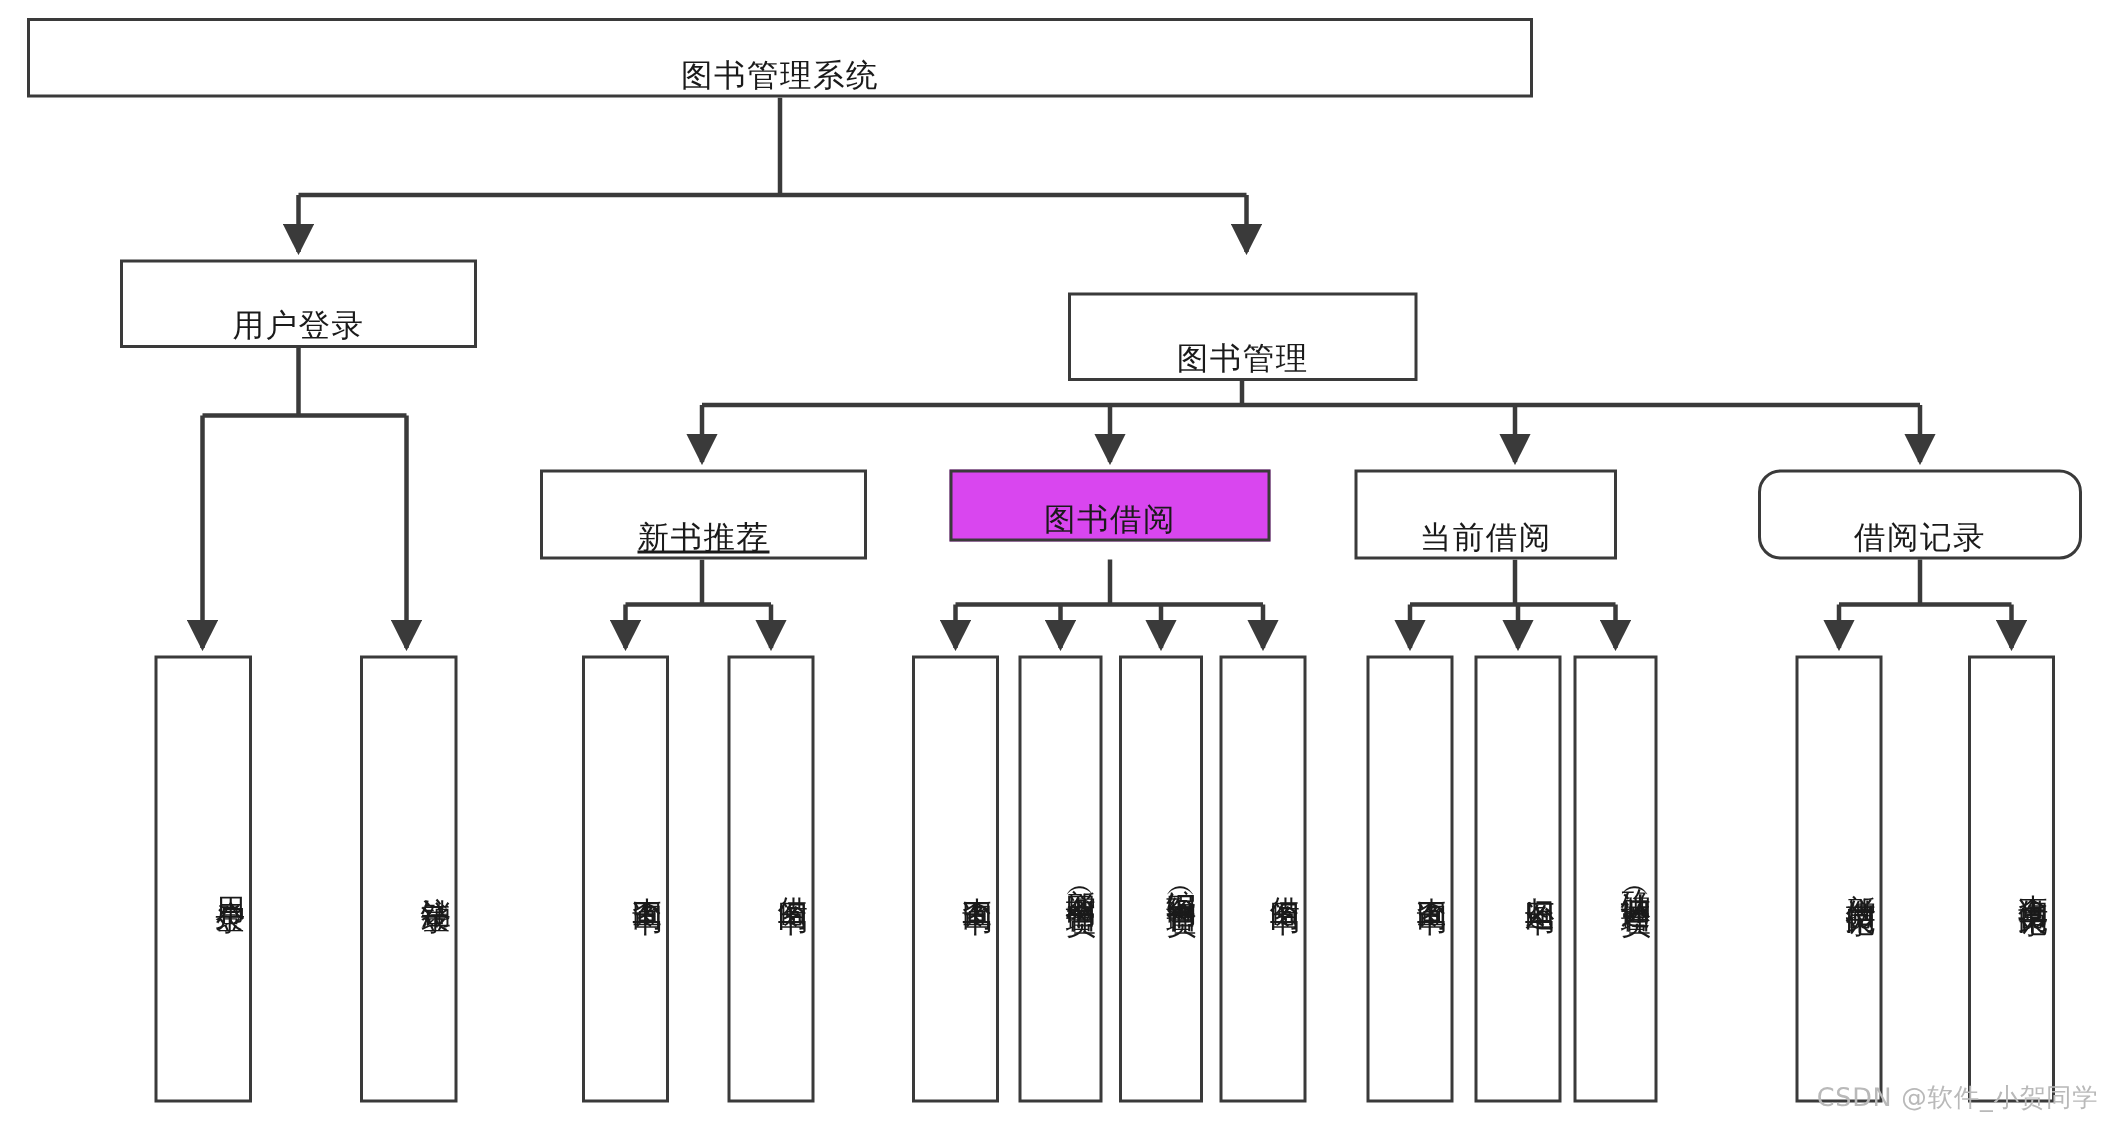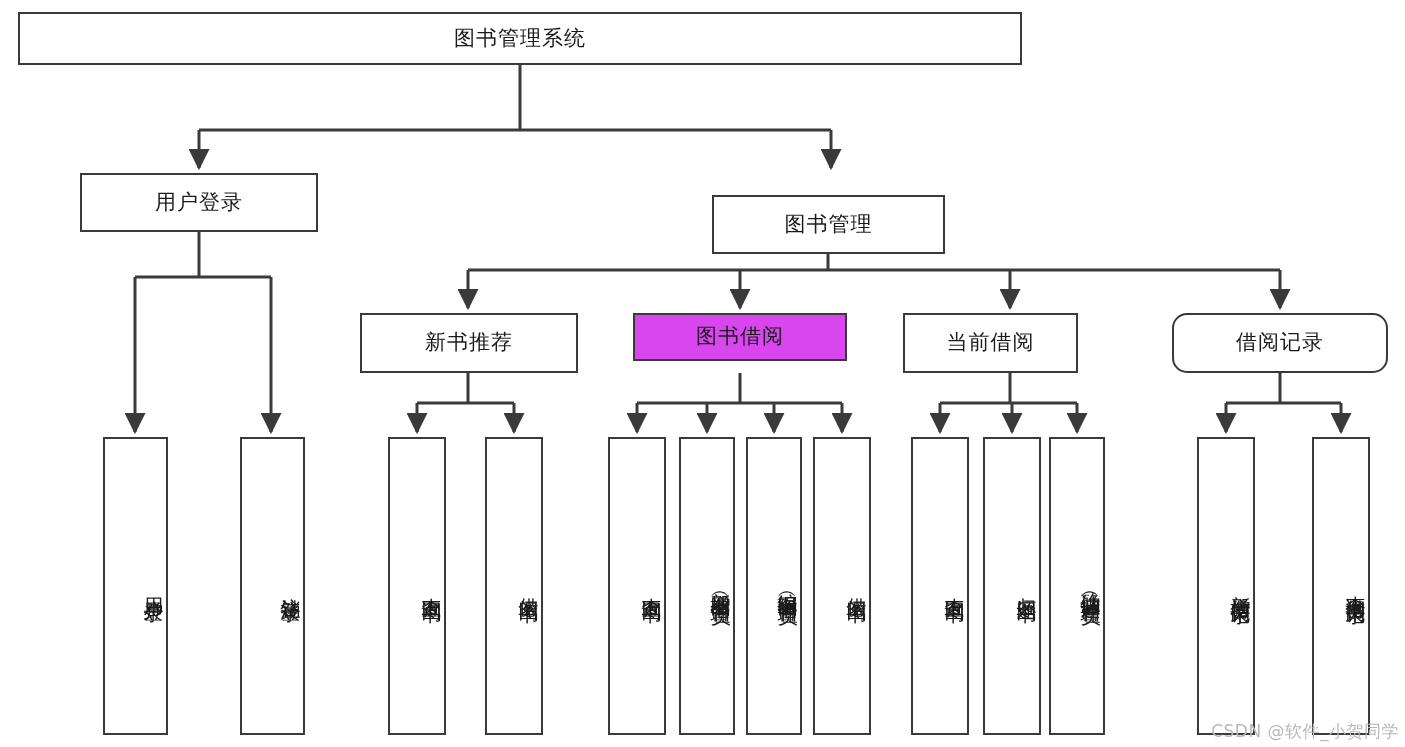--- a/index.html
+++ b/index.html
@@ -25,21 +25,21 @@
     width: 1405px;
     height: 747px;
     pointer-events: none;
   }
   .node {
     position: absolute;
     box-sizing: border-box;
     background: #ffffff;
     border: 2px solid #3a3a3a;
     display: flex;
-    align-items: center;
+    align-items: flex-end;
     justify-content: center;
     color: #1a1a1a;
   }
   .node.horiz {
     font-size: 21px;
     letter-spacing: 1px;
     line-height: 1.2;
   }
   .node.vert {
     writing-mode: vertical-rl;
@@ -128,21 +128,21 @@
     <span>图书管理系统</span>
   </div>
 
   <div class="node horiz" style="left: 80px; top: 173px; width: 238px; height: 59px; border-color: rgb(58, 58, 58); background: rgb(255, 255, 255); color: rgb(26, 26, 26);">
     <span>用户登录</span>
   </div>
   <div class="node horiz" style="left: 712px; top: 173px; width: 233px; height: 59px; border-color: rgb(58, 58, 58); background: rgb(255, 255, 255); color: rgb(26, 26, 26); margin-top: 22px;">
     <span>图书管理</span>
   </div>
 
-  <div class="node horiz" style="left: 360px; top: 313px; width: 218px; height: 60px; border-color: rgb(58, 58, 58); background: rgb(255, 255, 255); color: rgb(26, 26, 26);">
+  <div class="node horiz" style="left: 360px; top: 313px; width: 218px; height: 60px; border-color: rgb(58, 58, 58); background: rgb(255, 255, 255); color: rgb(26, 26, 26); text-decoration: underline;">
     <span>新书推荐</span>
   </div>
   <div class="node horiz" style="left: 633px; top: 313px; width: 214px; height: 48px; border-color: rgb(58, 58, 58); background: #d946ef; color: rgb(26, 26, 26);">
     <span>图书借阅</span>
   </div>
   <div class="node horiz" style="left: 903px; top: 313px; width: 175px; height: 60px; border-color: rgb(58, 58, 58); background: rgb(255, 255, 255); color: rgb(26, 26, 26);">
     <span>当前借阅</span>
   </div>
   <div class="node horiz" style="left: 1172px; top: 313px; width: 216px; height: 60px; border-color: rgb(58, 58, 58); background: rgb(255, 255, 255); color: rgb(26, 26, 26); border-radius: 15px;">
     <span>借阅记录</span>

